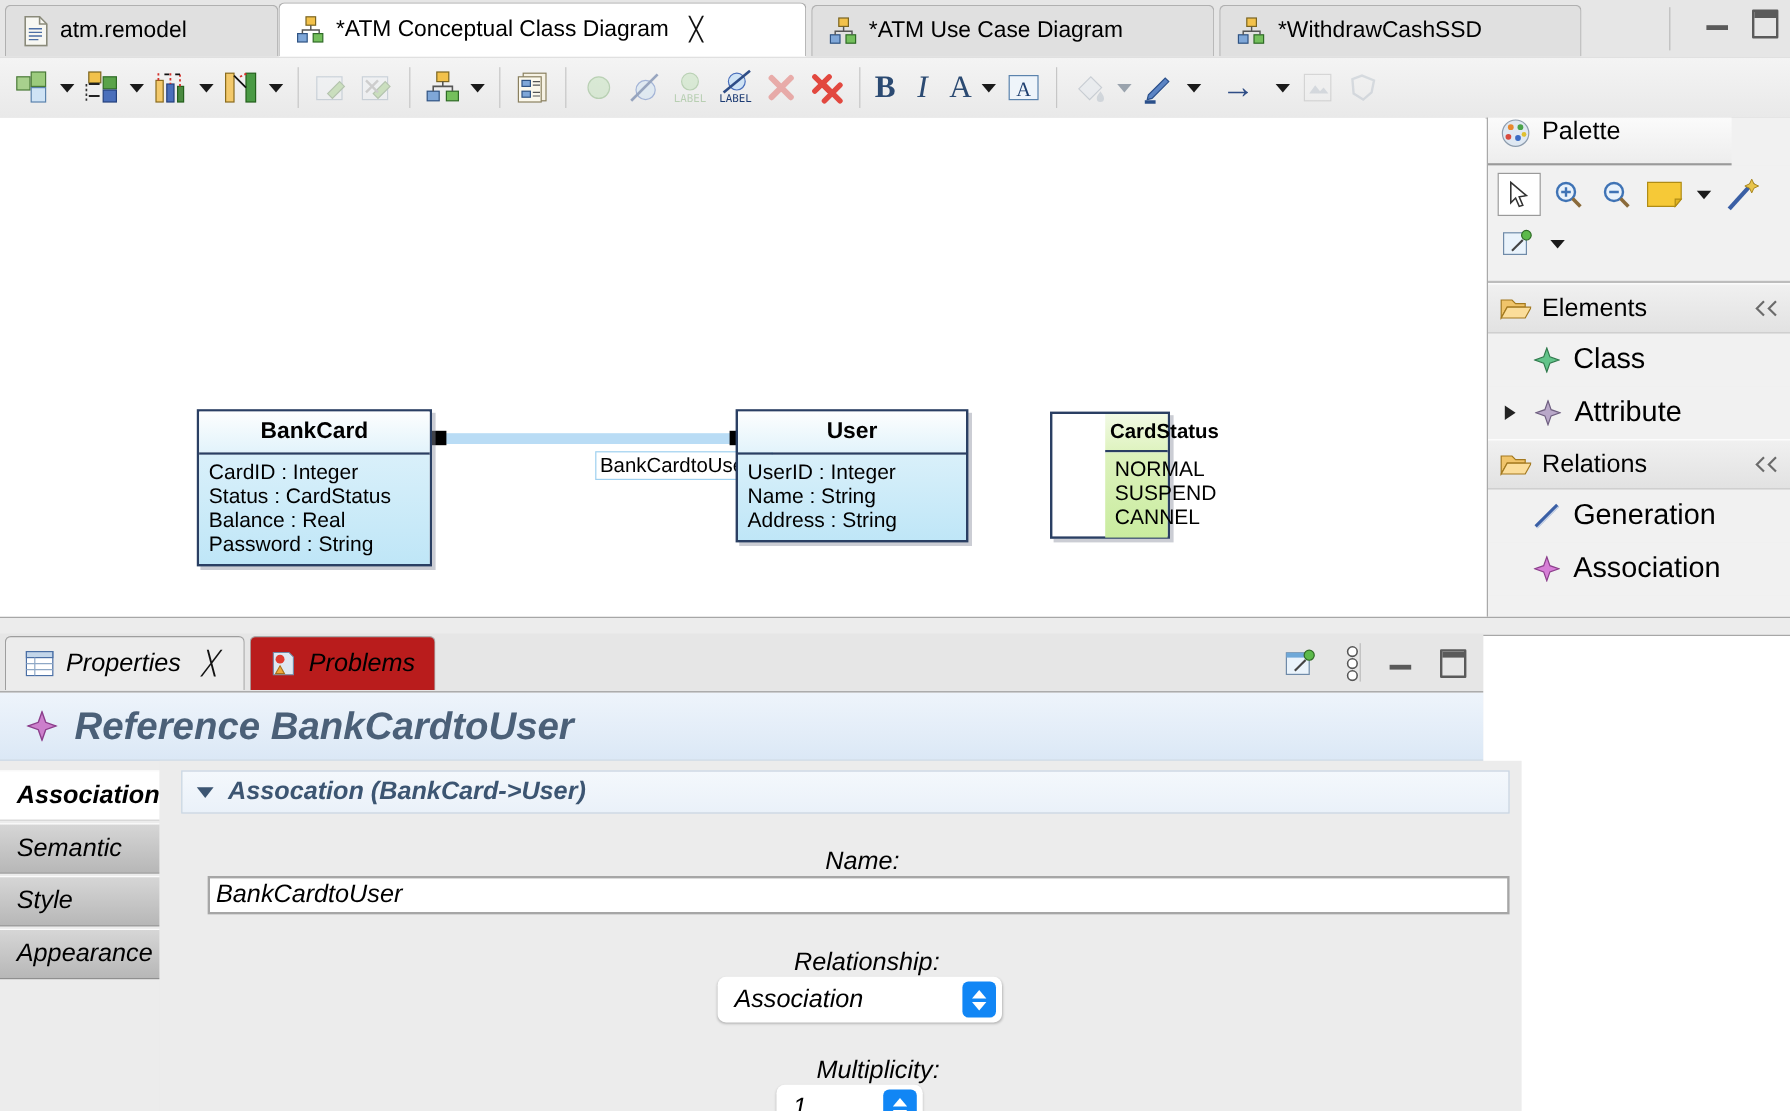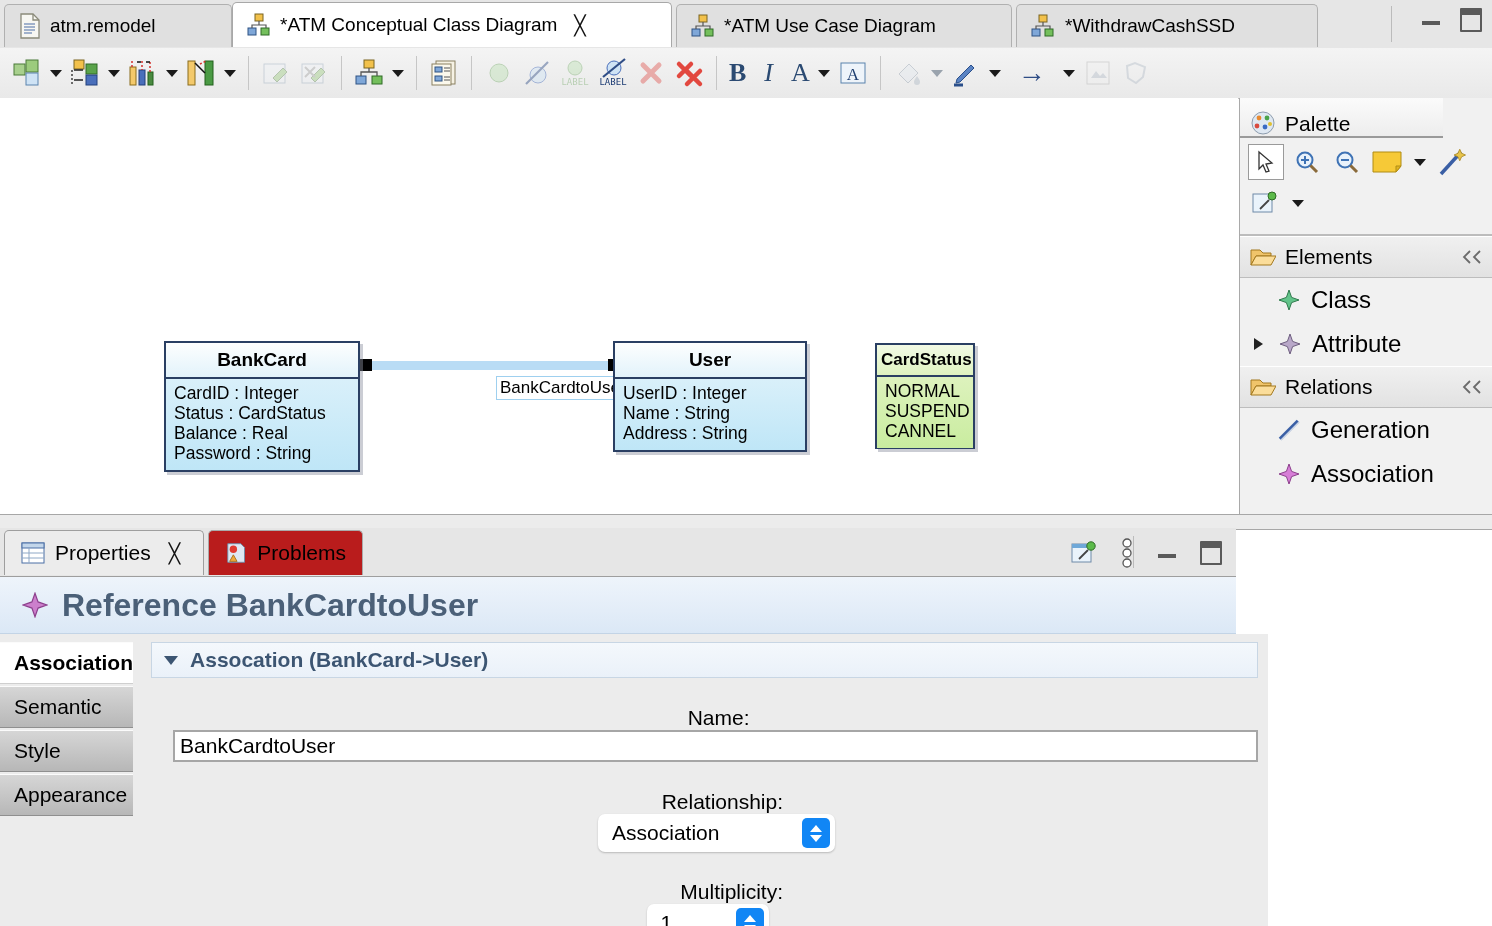--- a/index.html
+++ b/index.html
@@ -58,21 +58,21 @@
   .blue .body{background:linear-gradient(#d9f0fa,#bfe6f7);}
   .green .hdr{background:linear-gradient(#f2fae5,#dff3c0);}
   .green .body{background:linear-gradient(#ddf2bd,#c9ec9f);}
 
   .assoc-line{position:absolute;background:#b9dcf5;}
   .handle{position:absolute;width:12px;height:12px;background:#000;}
   .assoc-label{position:absolute;background:#fff;border:1px solid #9fd0ef;
     font-size:17px;color:#000;padding:1px 3px;white-space:nowrap;}
 
   
-  .pal-title{height:40px;display:flex;align-items:flex-end;gap:9px;padding-left:10px;
+  .pal-title{height:40px;display:flex;align-items:flex-start;gap:9px;padding-left:10px;
     background:linear-gradient(#fbfbfb,#ededed);border-bottom:2px solid #9a9a9a;
     width:203px;box-sizing:border-box;}
   .pal-title span{font-size:21px;color:#000;}
   .pal-tools{padding:6px 4px 8px 8px;background:#f1f1f1;border-bottom:2px solid #bcbcbc;}
   .pal-row{display:flex;align-items:center;gap:6px;margin-bottom:6px;}
   .ptool{width:34px;height:34px;display:flex;align-items:center;justify-content:center;
     position:relative;}
   .ptool.sel{border:1px solid #9a9a9a;background:#ffffff;}
   .pal-sect{height:40px;display:flex;align-items:center;gap:9px;padding:0 10px;
     background:linear-gradient(#f0f0f0,#e2e2e2);border-top:1px solid #fff;
@@ -83,21 +83,21 @@
   .pal-item span{font-size:24px;color:#000;}
   .pal-item.indent{padding-left:14px;}
   .twisty{width:0;height:0;border-top:6px solid transparent;border-bottom:6px solid transparent;
     border-left:9px solid #222;margin-right:5px;}
 
   
   .sash{position:absolute;left:0;top:514px;width:1492px;height:14px;background:#ececec;
     border-top:1px solid #a7a7a7;border-bottom:1px solid #a7a7a7;}
 
   
-  .propview{position:absolute;left:0;top:528px;width:1236px;height:398px;background:#ececec;}
+  .propview{position:absolute;left:0;top:528px;width:1236px;height:398px;background:#ececec;font-style:italic;}
   .pv-tabs{position:relative;height:48px;background:#e6e6e6;border-bottom:1px solid #9e9e9e;}
   .pv-tab{position:absolute;top:2px;height:45px;display:flex;align-items:center;gap:10px;
     padding:0 16px;box-sizing:border-box;border:1px solid #aaa;border-bottom:none;
     border-radius:5px 5px 0 0;font-size:21px;color:#000;background:#b91c1c;}
   .pv-tab.active{background:#ececec;border-color:#9e9e9e;}
   .pv-right{position:absolute;right:14px;top:10px;display:flex;align-items:center;gap:22px;}
   .pv-sep{position:absolute;right:102px;top:8px;width:1px;height:32px;background:#bbb;}
 
   .pv-title{height:56px;display:flex;align-items:center;gap:14px;padding-left:22px;
     background:linear-gradient(#eef4fb,#e3edf8 60%,#dbe8f6);
@@ -395,21 +395,21 @@
 
     <div class="clsbox blue" style="left:613px;top:243px;width:194px;height:111px;">
       <div class="hdr">User</div>
       <div class="body">
         <div>UserID : Integer</div>
         <div>Name : String</div>
         <div>Address : String</div>
       </div>
     </div>
 
-    <div class="clsbox green" style="left:875px;top:245px;width:100px;height:106px;">
+    <div class="clsbox green" style="left:875px;top:245px;width:100px;height:106px;padding-left:44px;">
       <div class="hdr" style="font-size:17px;padding:5px 4px">CardStatus</div>
       <div class="body">
         <div>NORMAL</div>
         <div>SUSPEND</div>
         <div>CANNEL</div>
       </div>
     </div>
   </div>
 
   <div class="palette">

